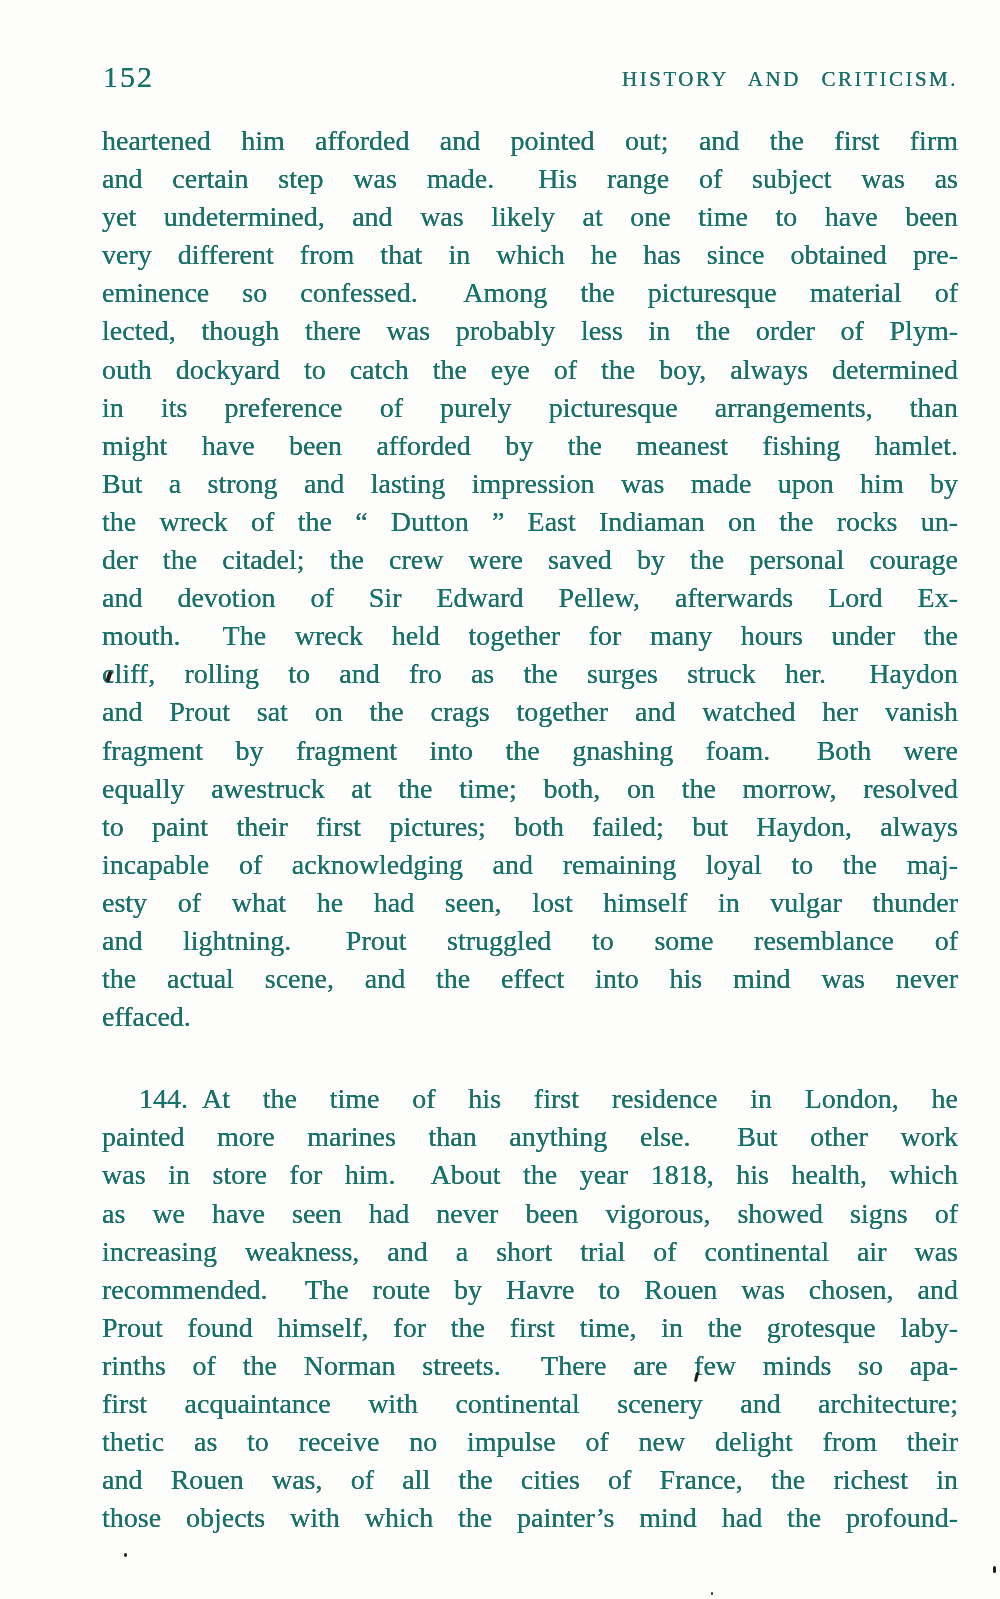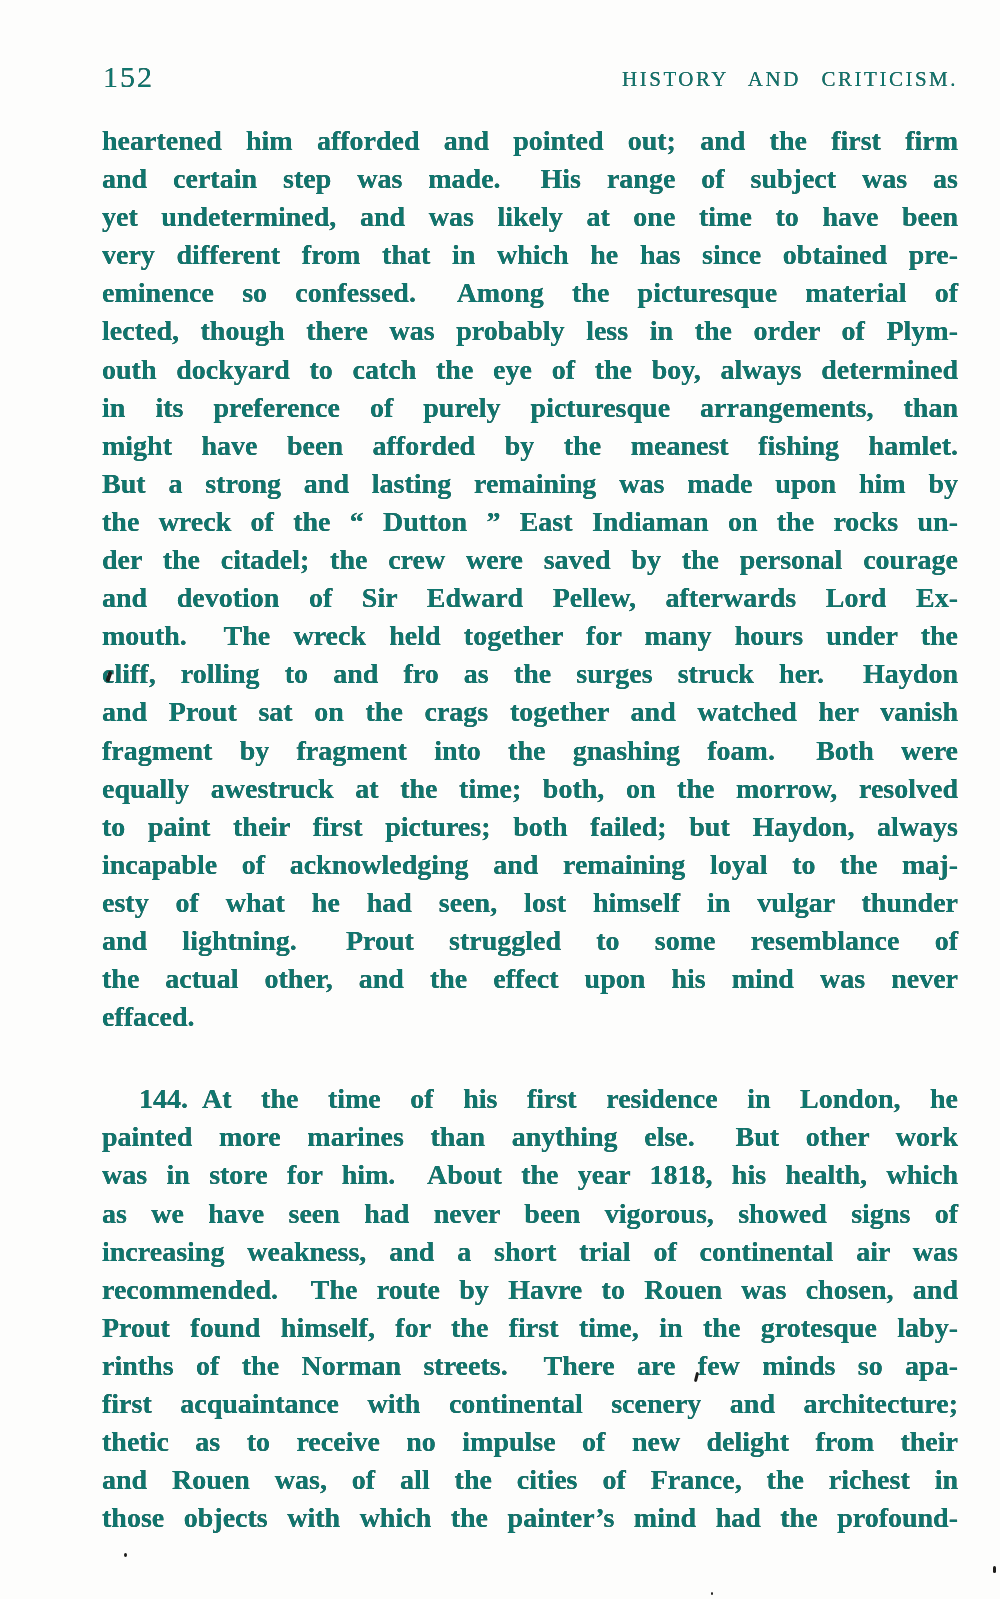--- a/index.html
+++ b/index.html
@@ -39,21 +39,20 @@
     letter-spacing: 2.5px;
     word-spacing: 13px;
   }
   .text-block {
     position: absolute;
     left: 102px;
     top: 122px;
     width: 856px;
     font-size: 28px;
     line-height: 38.1px;
-    font-weight: bold;
   }
   .line {
     text-align: justify;
     text-align-last: justify;
     text-justify: inter-word;
   }
   .line.first-indent { text-indent: 37px; margin-top: 44px; }
   .line.para-end { text-align-last: left; }
 
   
@@ -80,34 +79,34 @@
   <main class="text-block">
       <div class="line">heartened him afforded and pointed out; and the first firm</div>
       <div class="line">and certain step was made.  His range of subject was as</div>
       <div class="line">yet undetermined, and was likely at one time to have been</div>
       <div class="line">very different from that in which he has since obtained pre-</div>
       <div class="line">eminence so confessed.  Among the picturesque material of</div>
       <div class="line">lected, though there was probably less in the order of Plym-</div>
       <div class="line">outh dockyard to catch the eye of the boy, always determined</div>
       <div class="line">in its preference of purely picturesque arrangements, than</div>
       <div class="line">might have been afforded by the meanest fishing hamlet.</div>
-      <div class="line">But a strong and lasting remaining was made upon him by</div>
+      <div class="line">But a strong and lasting impression was made upon him by</div>
       <div class="line">the wreck of the “ Dutton ” East Indiaman on the rocks un-</div>
       <div class="line">der the citadel; the crew were saved by the personal courage</div>
       <div class="line">and devotion of Sir Edward Pellew, afterwards Lord Ex-</div>
       <div class="line">mouth.  The wreck held together for many hours under the</div>
       <div class="line">cliff, rolling to and fro as the surges struck her.  Haydon</div>
       <div class="line">and Prout sat on the crags together and watched her vanish</div>
       <div class="line">fragment by fragment into the gnashing foam.  Both were</div>
       <div class="line">equally awestruck at the time; both, on the morrow, resolved</div>
       <div class="line">to paint their first pictures; both failed; but Haydon, always</div>
       <div class="line">incapable of acknowledging and remaining loyal to the maj-</div>
       <div class="line">esty of what he had seen, lost himself in vulgar thunder</div>
       <div class="line">and lightning.  Prout struggled to some resemblance of</div>
-      <div class="line">the actual other, and the effect upon his mind was never</div>
+      <div class="line">the actual scene, and the effect into his mind was never</div>
       <div class="line para-end">effaced.</div>
       <div class="line first-indent">144. At the time of his first residence in London, he</div>
       <div class="line">painted more marines than anything else.  But other work</div>
       <div class="line">was in store for him.  About the year 1818, his health, which</div>
       <div class="line">as we have seen had never been vigorous, showed signs of</div>
       <div class="line">increasing weakness, and a short trial of continental air was</div>
       <div class="line">recommended.  The route by Havre to Rouen was chosen, and</div>
       <div class="line">Prout found himself, for the first time, in the grotesque laby-</div>
       <div class="line">rinths of the Norman streets.  There are few minds so apa-</div>
       <div class="line">first acquaintance with continental scenery and architecture;</div>

